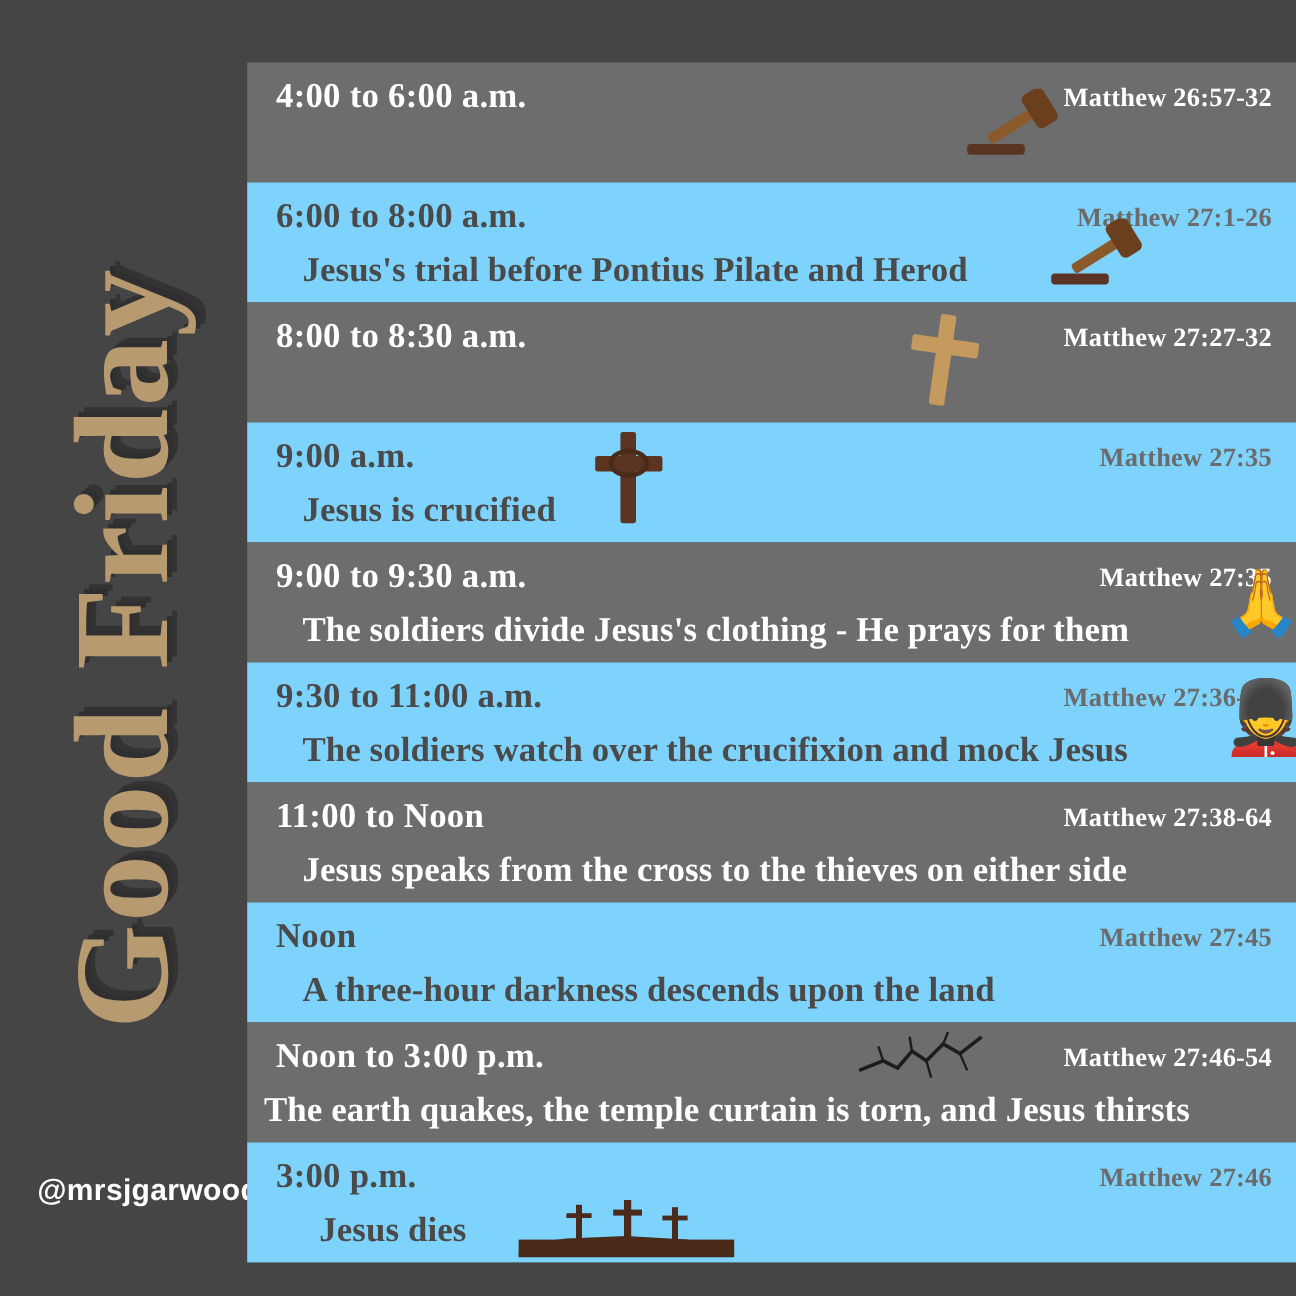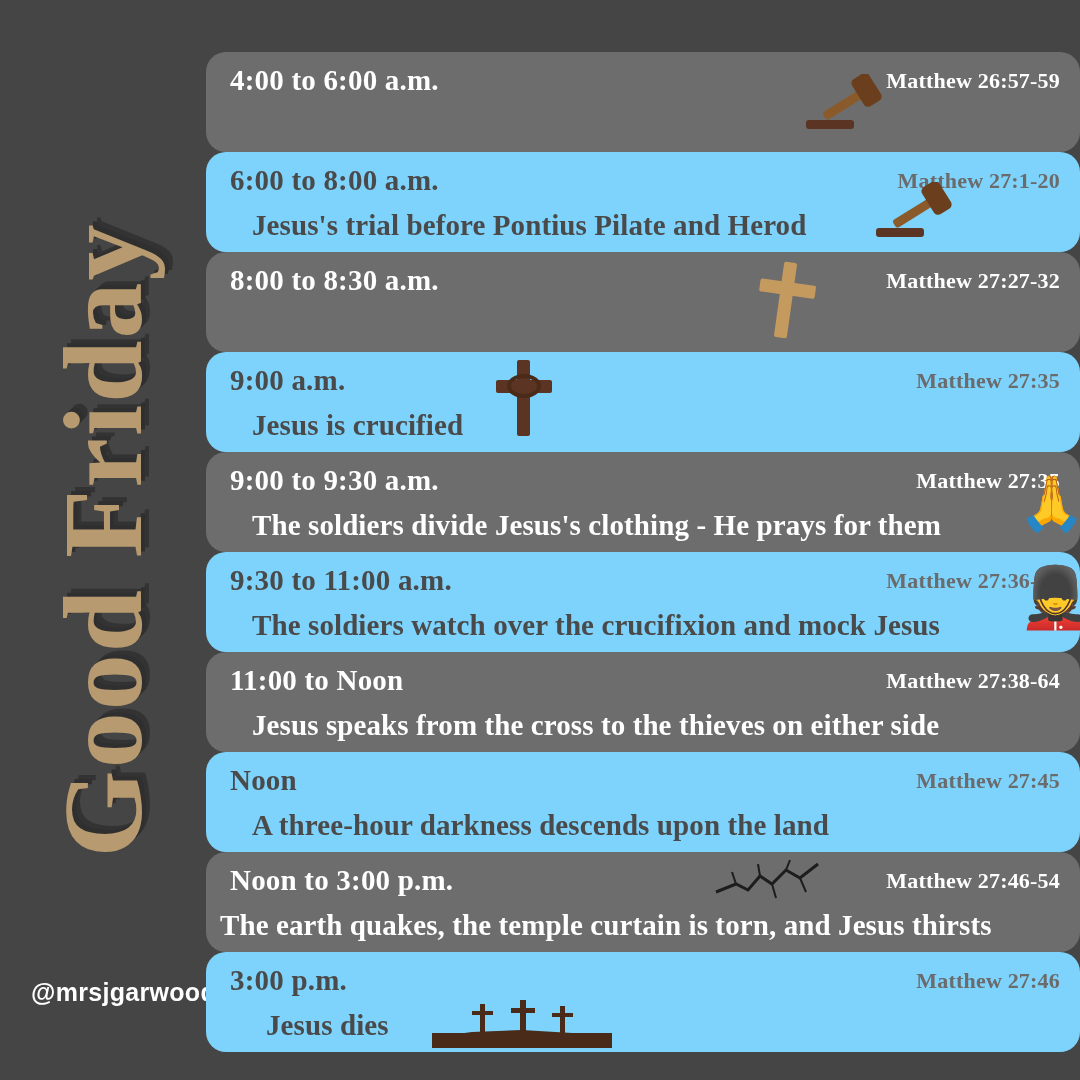--- a/index.html
+++ b/index.html
@@ -60,21 +60,20 @@
     width: 874px;
     display: flex;
     flex-direction: column;
   }
   .row {
     position: relative;
     height: 100px;
     box-sizing: border-box;
     padding: 0;
     overflow: visible;
-    border-radius: 20px;
   }
   .row.dark {
     background: #6d6d6d;
   }
   .row.light {
     background: #7dd3fc;
   }
   .row.dark .time, .row.dark .event { color: #ffffff; }
   .row.dark .ref { color: #ffffff; }
   .row.light .time, .row.light .event { color: #4a4a4a; }
@@ -187,35 +186,35 @@
   <div class="title-wrap">
     <div class="vertical-title">Good Friday</div>
   </div>
 
   <div class="handle">@mrsjgarwood</div>
 
   <div class="timeline">
 
     <div class="row dark">
       <div class="time">4:00 to 6:00 a.m.</div>
-      <div class="ref">Matthew 26:57-59</div>
+      <div class="ref">Matthew 26:57-32</div>
       <span class="icon" style="left:596px; top:22px;">
         <svg class="gavel" viewBox="0 0 86 60">
           <rect x="4" y="46" width="48" height="9" rx="3" fill="#5b3423"></rect>
           <g transform="rotate(-32 52 26)">
             <rect x="18" y="20" width="46" height="9" rx="3" fill="#8b5a2b"></rect>
             <rect x="58" y="8" width="20" height="32" rx="5" fill="#6b3f1d"></rect>
           </g>
         </svg>
       </span>
     </div>
 
     <div class="row light">
       <div class="time">6:00 to 8:00 a.m.</div>
-      <div class="ref">Matthew 27:1-20</div>
+      <div class="ref">Matthew 27:1-26</div>
       <div class="event indent-1">Jesus's trial before Pontius Pilate and Herod</div>
       <span class="icon" style="left:666px; top:30px;">
         <svg class="gavel" viewBox="0 0 86 60">
           <rect x="4" y="46" width="48" height="9" rx="3" fill="#5b3423"></rect>
           <g transform="rotate(-32 52 26)">
             <rect x="18" y="20" width="46" height="9" rx="3" fill="#8b5a2b"></rect>
             <rect x="58" y="8" width="20" height="32" rx="5" fill="#6b3f1d"></rect>
           </g>
         </svg>
       </span>

